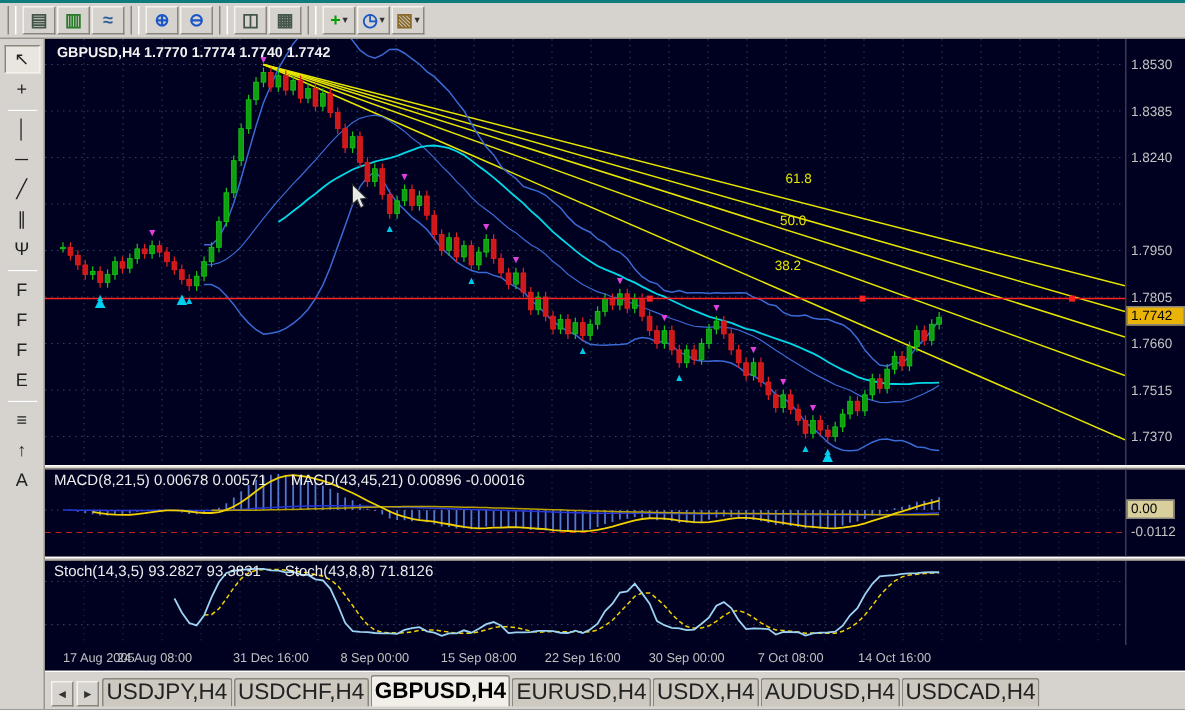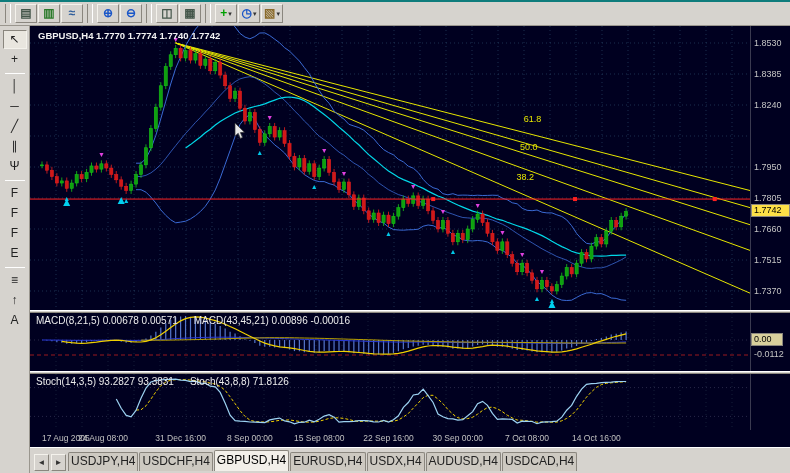--- a/index.html
+++ b/index.html
@@ -15,33 +15,33 @@
 .body-row{display:flex;height:447px}
 .tools-col{width:30px;background:#d6d3ce;border-right:1px solid #9a968e;padding-top:4px;display:flex;flex-direction:column;align-items:center}
 .tool{width:24px;height:19px;line-height:17px;text-align:center;font-size:12px;color:#222;border:1px solid transparent;margin-bottom:1px}
 .tool.active{border-color:#8a867e #f4f2ec #f4f2ec #8a867e;background:#e9e6df}
 .hsep{width:20px;height:1px;background:#9a968e;border-bottom:1px solid #fff;margin:3px 0}
 .chart-col{width:760px;display:flex;flex-direction:column}
 .panel{position:relative;display:flex}
 .panel svg{display:block;background:#000020}
 .axis{width:40px;background:#000020;position:relative;font-size:9px;color:#c4c4c4;border-left:1px solid #3a3a50}
 .ytick{position:absolute;left:3px;white-space:nowrap}
-.pricebox{position:absolute;left:0;width:39px;background:#fde047;color:#000;border:1px solid #8a867e;font-size:9px;padding:0 2px;height:13px;line-height:11px}
+.pricebox{position:absolute;left:0;width:39px;background:#eab308;color:#000;border:1px solid #8a867e;font-size:9px;padding:0 2px;height:13px;line-height:11px}
 .zerobox{position:absolute;left:0;top:20px;width:32px;background:#d8cf9c;color:#000;border:1px solid #8a867e;font-size:9px;padding:0 2px;height:13px;line-height:11px}
 .minlabel{position:absolute;left:3px;top:36px;color:#c4c4c4;font-size:9px}
 .ind-label{position:absolute;top:2px;left:6px;color:#ececec;font-size:10px;display:flex;gap:16px;pointer-events:none;white-space:nowrap}
 .chart-title{position:absolute;top:4px;left:8px;color:#f2f2f2;font-size:9.5px;font-weight:bold;pointer-events:none;white-space:nowrap}
 .splitter{height:3px;background:#d6d3ce;border-top:1px solid #fff;border-bottom:1px solid #8a867e}
 .time-axis{height:17px;background:#000020;position:relative;color:#c0c0c0;font-size:8.5px;width:760px}
 .xtick{position:absolute;top:3px;transform:translateX(-50%);white-space:nowrap}
 .xtick.first{transform:none}
 .tabbar{height:26px;background:#d6d3ce;display:flex;align-items:flex-end;padding:2px 2px 2px 4px;border-top:1px solid #fff}
 .navbtn{width:15px;height:17px;font-size:8px;line-height:15px;text-align:center;border:1px solid;border-color:#f4f2ec #8a867e #8a867e #f4f2ec;margin-right:2px;color:#333}
-.tab{height:19px;line-height:17px;padding:0 2px;font-size:12px;color:#222;background:#cdc9c1;border:1px solid #8a867e;border-bottom:none;border-radius:2px 2px 0 0;margin-right:1px;white-space:nowrap}
-.tab.active{background:#f2efe9;font-weight:normal;height:21px;line-height:19px;color:#000}
+.tab{height:19px;line-height:17px;padding:0 2px;font-size:15px;color:#222;background:#cdc9c1;border:1px solid #8a867e;border-bottom:none;border-radius:2px 2px 0 0;margin-right:1px;white-space:nowrap}
+.tab.active{background:#f2efe9;font-weight:bold;height:21px;line-height:19px;color:#000}
 </style>
 </head>
 <body>
 
 <div class="app">
   <div class="toolbar">
     <div class="vsep"></div>
     <div style="display:flex" id="icon-group">
         <div class="icon-btn">
           <span style="color: rgb(68, 86, 74); font-weight: bold;">▤</span>

